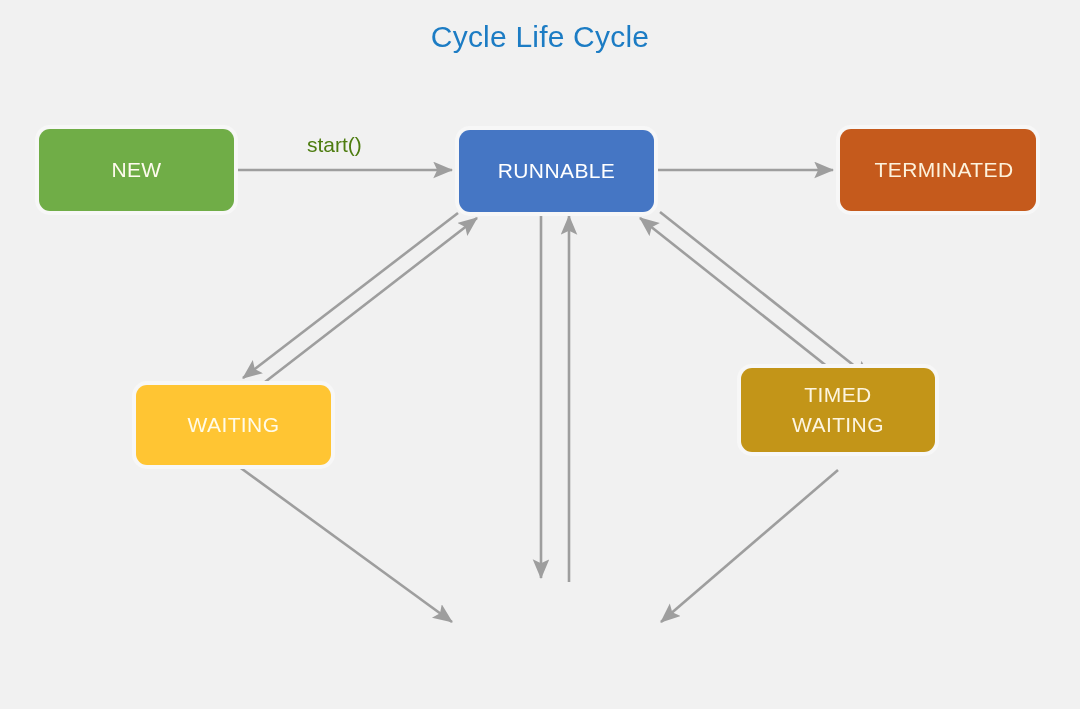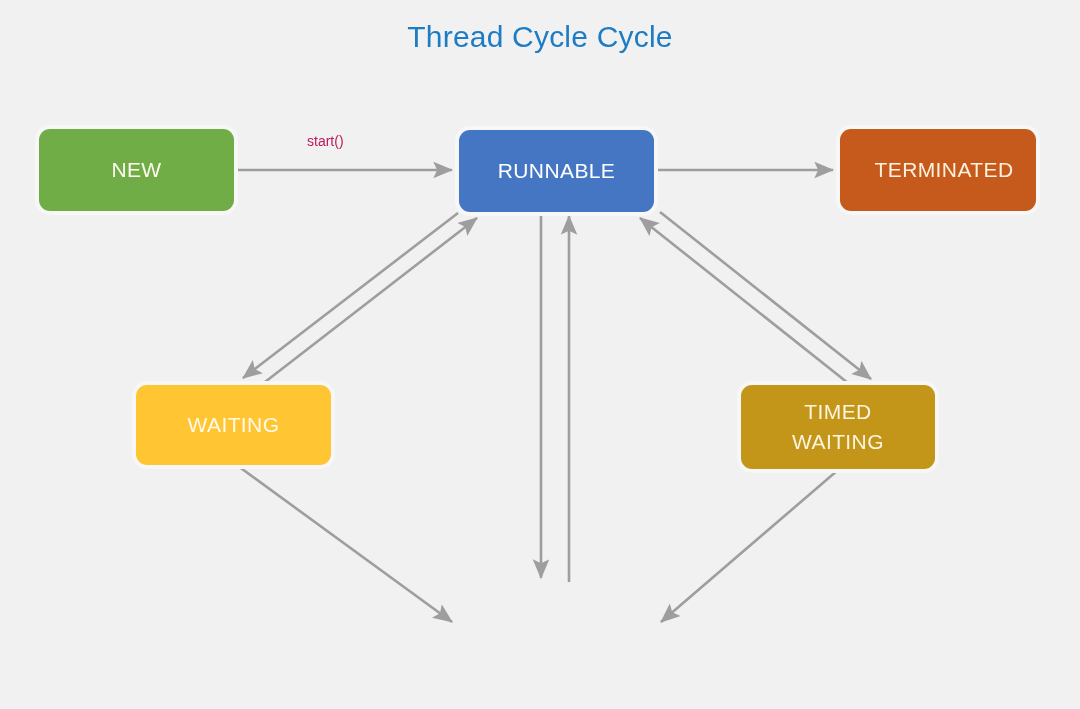--- a/index.html
+++ b/index.html
@@ -50,22 +50,22 @@
     color: #fffbef;
     font-size: 21px;
     line-height: 1.42;
     letter-spacing: 0.4px;
     box-shadow: 0 0 0 4px #f7f7f7;
     font-family: "Liberation Sans", sans-serif;
     white-space: pre-line;
   }
   .edge-label {
     position: absolute;
-    font-size: 14px;
-    color: #be185d;
+    font-size: 21px;
+    color: #4d7c0f;
     font-family: "Liberation Sans", sans-serif;
     white-space: nowrap;
   }
 </style>
 </head>
 <body style="background: rgb(241, 241, 241);">
 
 <div id="canvas">
 
   <svg id="arrow-layer" viewBox="0 0 1080 709" width="1080" height="709">
@@ -89,29 +89,29 @@
 
     <line x1="541" y1="214" x2="541" y2="578" stroke="#9e9e9e" stroke-width="2.6" marker-end="url(#ah)"></line>
 
     <line x1="569" y1="582" x2="569" y2="216" stroke="#9e9e9e" stroke-width="2.6" marker-end="url(#ah)"></line>
 
     <line x1="238" y1="466" x2="452" y2="622" stroke="#9e9e9e" stroke-width="2.6" marker-end="url(#ah)"></line>
 
     <line x1="838" y1="470" x2="661" y2="622" stroke="#9e9e9e" stroke-width="2.6" marker-end="url(#ah)"></line>
   </svg>
 
-  <div id="title" style="color: rgb(28, 124, 196);">Thread Cycle Cycle</div>
+  <div id="title" style="color: rgb(28, 124, 196);">Cycle Life Cycle</div>
 
   <div class="node" id="node-new" style="left: 39px; top: 129px; width: 195px; height: 82px; background: rgb(112, 173, 71); color: rgb(255, 251, 239);">NEW</div>
 
   <div class="node" id="node-runnable" style="left: 459px; top: 130px; width: 195px; height: 82px; background: rgb(69, 118, 196); color: rgb(255, 255, 255);">RUNNABLE</div>
 
   <div class="node" id="node-terminated" style="left: 840px; top: 129px; width: 196px; height: 82px; background: rgb(197, 90, 28); color: rgb(253, 242, 220); padding-left: 12px;">TERMINATED</div>
 
   <div class="node" id="node-waiting" style="left: 136px; top: 385px; width: 195px; height: 80px; background: rgb(255, 197, 51); color: rgb(255, 251, 232);">WAITING</div>
 
-  <div class="node" id="node-timed-waiting" style="left: 741px; top: 385px; width: 194px; height: 84px; background: rgb(195, 149, 24); color: rgb(253, 245, 224);">TIMED
+  <div class="node" id="node-timed-waiting" style="left: 741px; top: 368px; width: 194px; height: 84px; background: rgb(195, 149, 24); color: rgb(253, 245, 224);">TIMED
 WAITING</div>
 
 
   <div class="edge-label" id="label-start" style="left:307px; top:133px;">start()</div>
 
 </div>
 
 </body></html>

